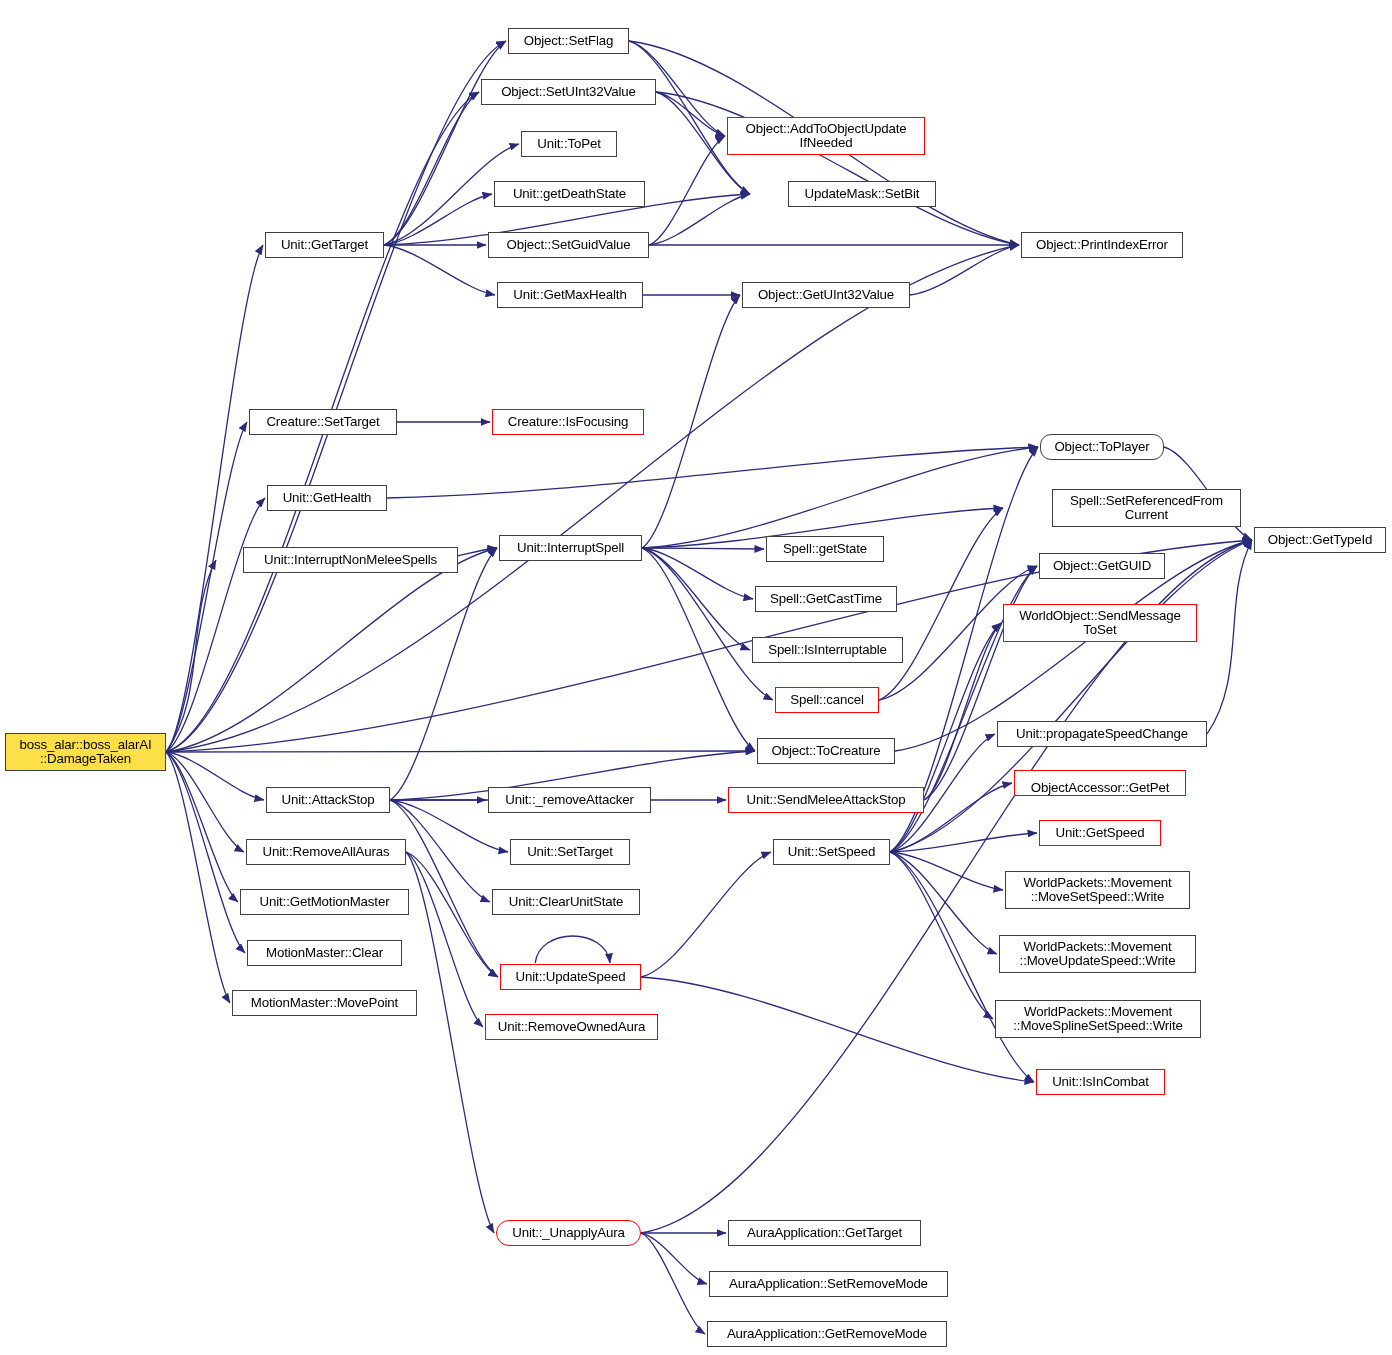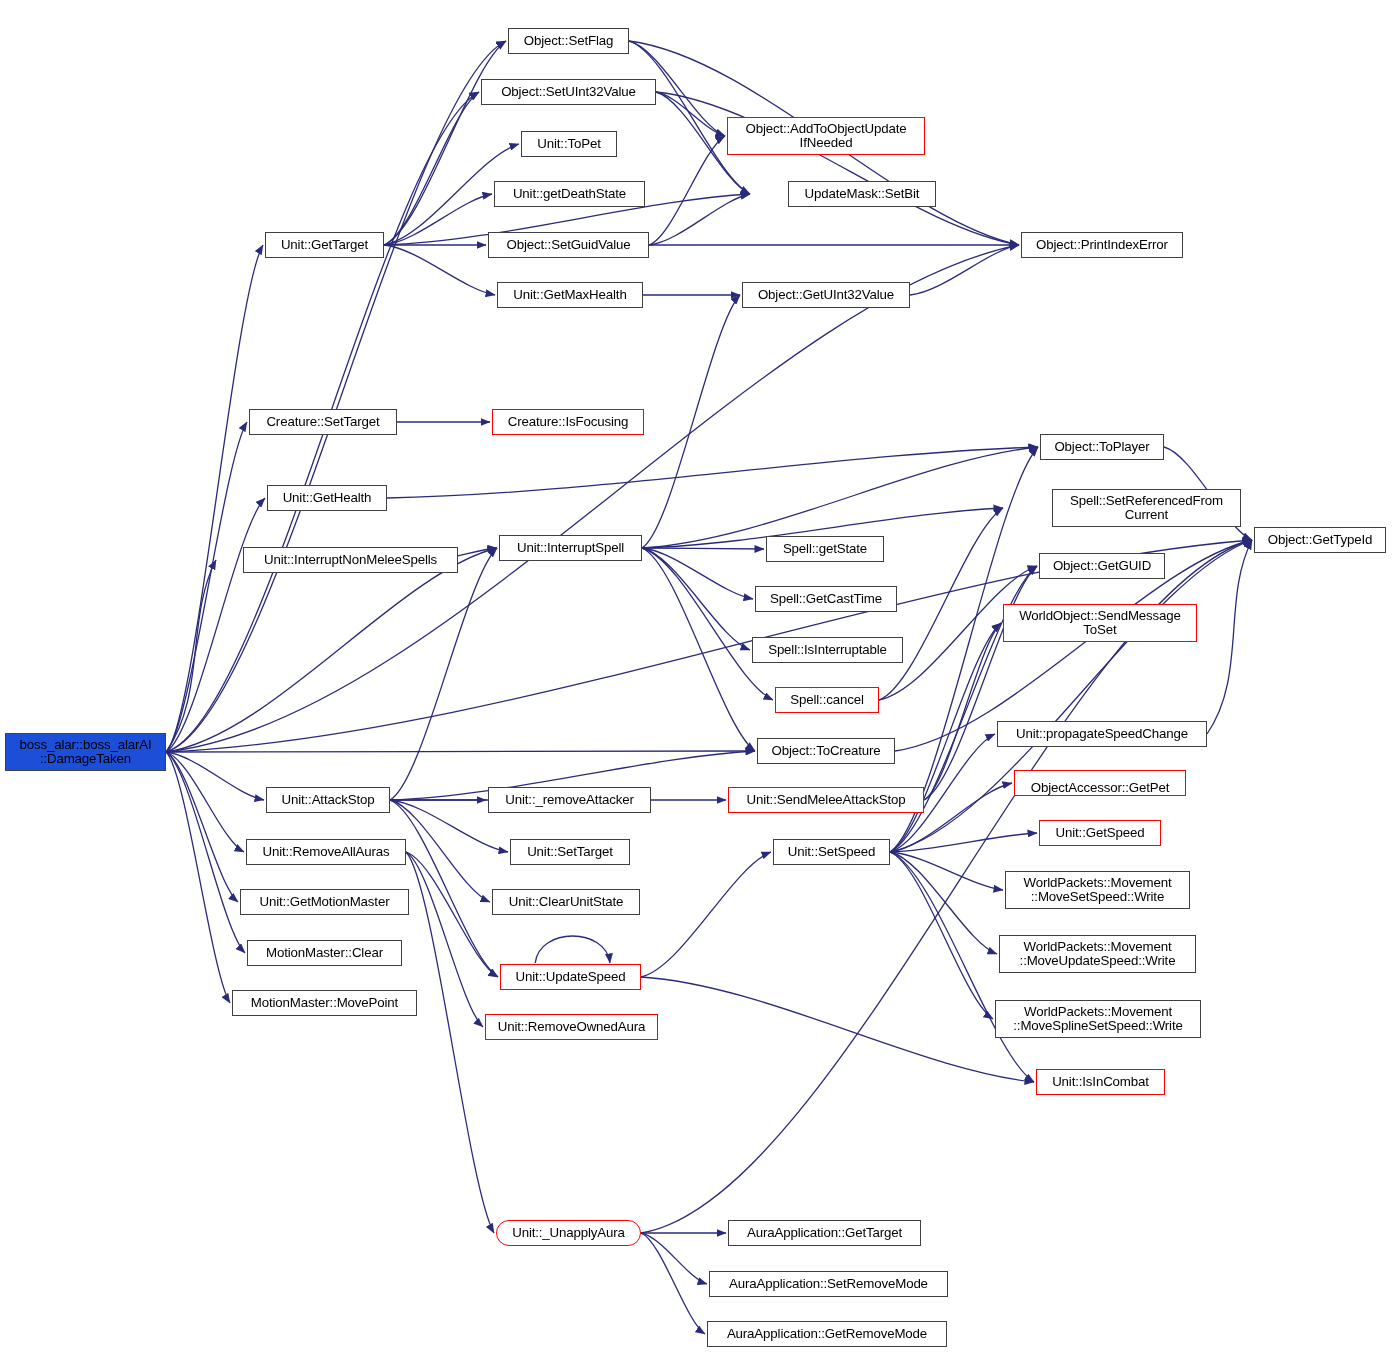--- a/index.html
+++ b/index.html
@@ -3,21 +3,21 @@
 <meta charset="utf-8">
 <style>
   html,body{margin:0;padding:0;background:#ffffff;}
   body{font-family:"Liberation Sans","DejaVu Sans",sans-serif;}
   #canvas{position:relative;width:1392px;height:1355px;background:#ffffff;overflow:hidden;}
   svg#edges{position:absolute;left:0;top:0;width:1392px;height:1355px;}
   .node{position:absolute;box-sizing:border-box;display:flex;align-items:center;justify-content:center;
         text-align:center;line-height:1.08;background:#ffffff;border:1px solid #404040;
         font-size:13.3px;color:#000000;white-space:pre;letter-spacing:-0.15px;}
   .node.red{border:1px solid #ff0000;}
-  .node.root{background:#1d4ed8;border:1px solid #404040;}
+  .node.root{background:#fde047;border:1px solid #404040;}
   .node span{display:block;width:100%;}
 </style>
 </head>
 <body>
 
 <div id="canvas">
   <svg id="edges" viewBox="0 0 1392 1355">
     <defs>
       <marker id="ah" markerWidth="10" markerHeight="8" refX="9.5" refY="4" orient="auto" markerUnits="userSpaceOnUse">
         <path d="M0,0 L10,4 L0,8 z" fill="#2a2a7a"></path>
@@ -115,21 +115,21 @@
       <div class="node" style="left: 521px; top: 131px; width: 96px; height: 26px;"><span>Unit::ToPet</span></div>
       <div class="node" style="left: 494px; top: 181px; width: 151px; height: 26px;"><span>Unit::getDeathState</span></div>
       <div class="node" style="left: 788px; top: 181px; width: 148px; height: 26px;"><span>UpdateMask::SetBit</span></div>
       <div class="node" style="left: 265px; top: 232px; width: 119px; height: 26px;"><span>Unit::GetTarget</span></div>
       <div class="node" style="left: 488px; top: 232px; width: 161px; height: 26px;"><span>Object::SetGuidValue</span></div>
       <div class="node" style="left: 1021px; top: 232px; width: 162px; height: 26px;"><span>Object::PrintIndexError</span></div>
       <div class="node" style="left: 497px; top: 282px; width: 146px; height: 26px;"><span>Unit::GetMaxHealth</span></div>
       <div class="node" style="left: 742px; top: 282px; width: 168px; height: 26px;"><span>Object::GetUInt32Value</span></div>
       <div class="node" style="left: 249px; top: 409px; width: 148px; height: 26px;"><span>Creature::SetTarget</span></div>
       <div class="node red" style="left: 492px; top: 409px; width: 152px; height: 26px;"><span>Creature::IsFocusing</span></div>
-      <div class="node" style="left: 1040px; top: 434px; width: 124px; height: 26px;"><span>Object::ToPlayer</span></div>
+      <div class="node" style="left: 1040px; top: 434px; width: 124px; height: 26px; border-radius: 11px;"><span>Object::ToPlayer</span></div>
       <div class="node" style="left: 267px; top: 485px; width: 120px; height: 26px;"><span>Unit::GetHealth</span></div>
       <div class="node" style="left: 1005px; top: 489px; width: 189px; height: 38px; margin-left: 47px;"><span>Spell::SetReferencedFrom
 Current</span></div>
       <div class="node" style="left: 1254px; top: 527px; width: 132px; height: 26px;"><span>Object::GetTypeId</span></div>
       <div class="node" style="left: 218px; top: 547px; width: 215px; height: 26px; margin-left: 25px;"><span>Unit::InterruptNonMeleeSpells</span></div>
       <div class="node" style="left: 499px; top: 535px; width: 143px; height: 26px;"><span>Unit::InterruptSpell</span></div>
       <div class="node" style="left: 766px; top: 536px; width: 118px; height: 26px;"><span>Spell::getState</span></div>
       <div class="node" style="left: 1039px; top: 553px; width: 126px; height: 26px;"><span>Object::GetGUID</span></div>
       <div class="node" style="left: 755px; top: 586px; width: 142px; height: 26px;"><span>Spell::GetCastTime</span></div>
       <div class="node red" style="left: 1003px; top: 604px; width: 194px; height: 38px;"><span>WorldObject::SendMessage

